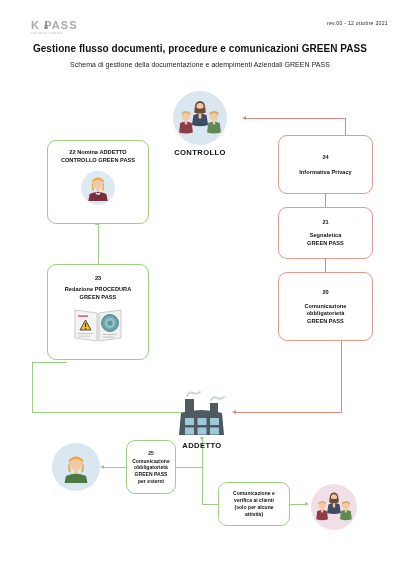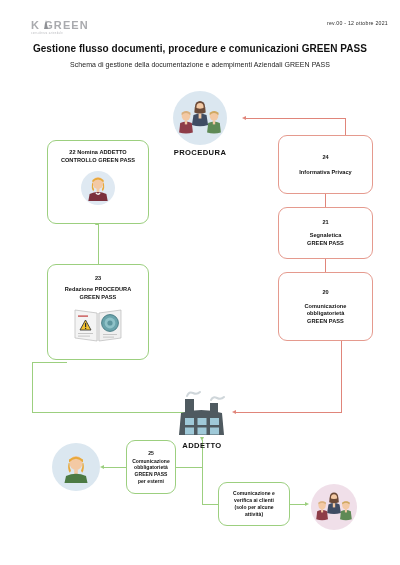--- a/index.html
+++ b/index.html
@@ -71,21 +71,21 @@
 
   svg{display:block;}
 </style>
 </head>
 <body>
 
 <div id="root">
 
   <div class="logo">
     <div style="position:relative;">
-      <div class="logo-text">K GREEN</div>
+      <div class="logo-text">K PASS</div>
       <div class="logo-needle"></div>
     </div>
     <div class="logo-sub">consulenza aziendale</div>
   </div>
 
   <div class="rev">rev.00 -  12 ottobre 2021</div>
   <div class="title">Gestione flusso documenti, procedure e comunicazioni GREEN PASS</div>
   <div class="subtitle">Schema di gestione della documentazione e adempimenti Aziendali GREEN PASS</div>
 
   <div class="ln v red" style="left:345px;top:118px;height:28px;"></div>
@@ -134,21 +134,21 @@
         <path d="M2.6 17.2 q4.4 -4.6 8.8 0 l.2 -2.4 q-4.4 -3.4 -9 0 z" fill="#d9b07e"></path>
         <path d="M1.2 25 q5.8 -3 11.6 0 l1.1 9.4 q-6.9 2.1 -13.8 0 z" fill="#8e3d48"></path>
         <rect x="5.8" y="22.4" width="2.4" height="4" fill="#f3c9a4"></rect>
 
         <ellipse cx="35" cy="18" rx="4.3" ry="4.7" fill="#f3c9a4"></ellipse>
         <path d="M30.6 17.2 q4.4 -4.6 8.8 0 l.2 -2.4 q-4.4 -3.4 -9 0 z" fill="#cfa861"></path>
         <path d="M29.2 25 q5.8 -3 11.6 0 l1.1 9.4 q-6.9 2.1 -13.8 0 z" fill="#5e8a56"></path>
         <rect x="33.8" y="22.4" width="2.4" height="4" fill="#f3c9a4"></rect>
       </svg>
     </div>
-    <div class="node-label">PROCEDURA</div>
+    <div class="node-label">CONTROLLO</div>
   </div>
 
   <div class="box green" style="left:47px;top:140px;width:102px;height:84px;justify-content:flex-start;padding-top:8px;">
     <div class="box-txt">22 Nomina ADDETTO</div>
     <div class="box-txt">CONTROLLO GREEN PASS</div>
     <div class="circle" style="width:34px;height:34px;background:#dfe9f2;margin-top:7px;">
       <svg width="24" height="26" viewBox="0 0 24 26">
         <ellipse cx="12" cy="8" rx="5.4" ry="6" fill="#f3c9a4"></ellipse>
         <path d="M6.4 7.5 q5.6 -6 11.2 0 l0 -2.6 q-5.6 -4.2 -11.2 0 z" fill="#e8a93c"></path>
         <path d="M6.2 8 q-1.2 5 1 8.2 l1 -1.6 q-1.6 -3 -1.2 -6.4 z" fill="#e8a93c"></path>

